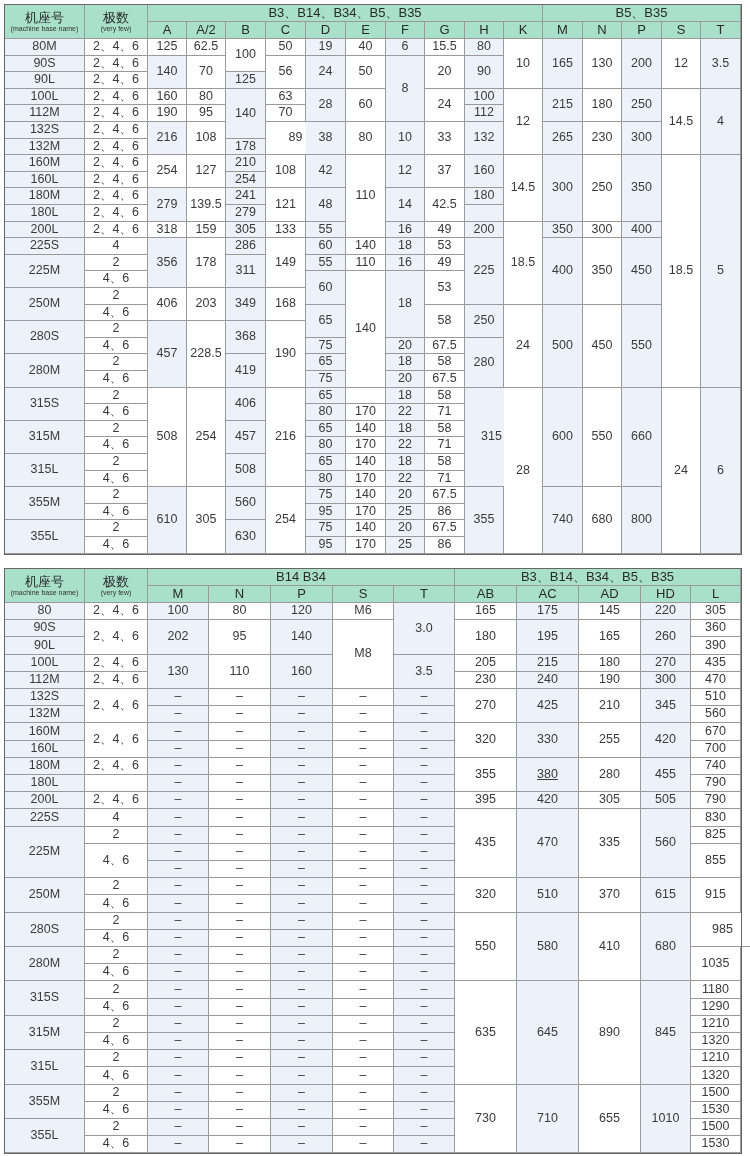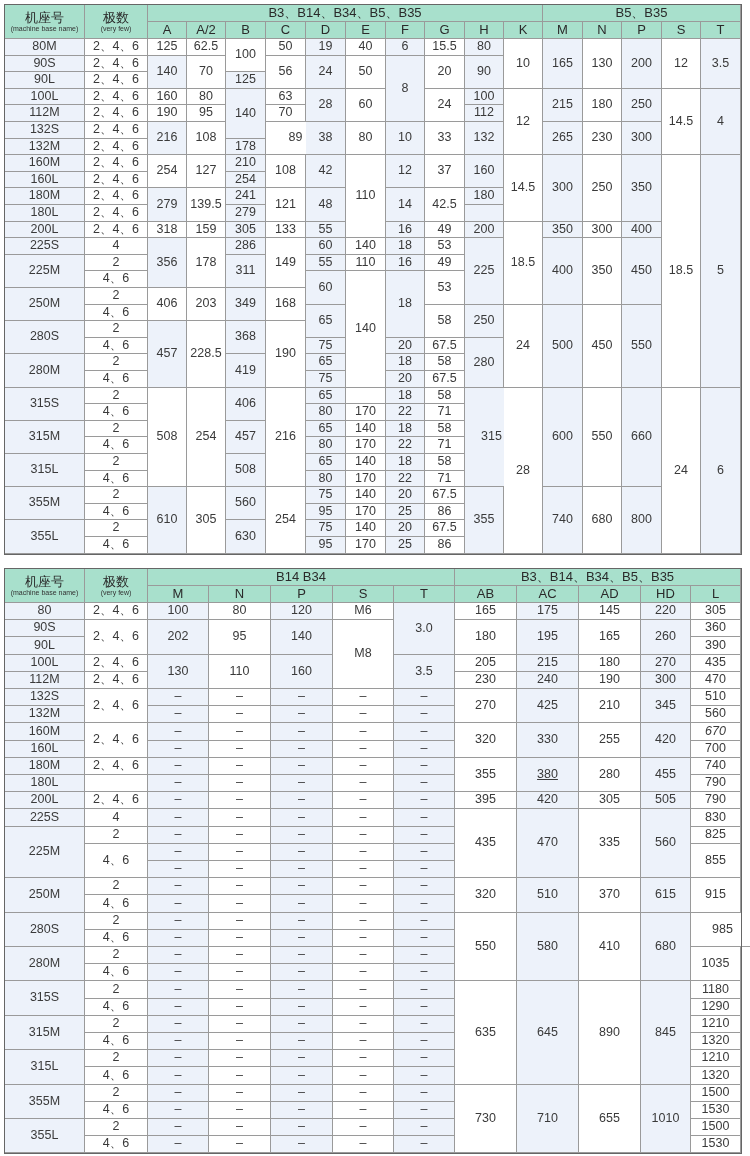--- a/index.html
+++ b/index.html
@@ -569,21 +569,21 @@
     <div class="c lb" style="left: 641px; top: 913px; width: 50px; height: 68px;">680</div>
     <div class="c lb" style="left: 641px; top: 981px; width: 50px; height: 104px;">845</div>
     <div class="c lb" style="left: 641px; top: 1085px; width: 50px; height: 68px;">1010</div>
     <div class="c wh" style="left: 691px; top: 603px; width: 50px; height: 17px;">305</div>
     <div class="c wh" style="left: 691px; top: 620px; width: 50px; height: 17px;">360</div>
     <div class="c wh" style="left: 691px; top: 637px; width: 50px; height: 18px;">390</div>
     <div class="c wh" style="left: 691px; top: 655px; width: 50px; height: 17px;">435</div>
     <div class="c wh" style="left: 691px; top: 672px; width: 50px; height: 17px;">470</div>
     <div class="c wh" style="left: 691px; top: 689px; width: 50px; height: 17px;">510</div>
     <div class="c wh" style="left: 691px; top: 706px; width: 50px; height: 17px;">560</div>
-    <div class="c wh" style="left: 691px; top: 723px; width: 50px; height: 18px; font-style: italic;">670</div>
+    <div class="c wh" style="left: 691px; top: 723px; width: 50px; height: 18px;">670</div>
     <div class="c wh" style="left: 691px; top: 741px; width: 50px; height: 17px;">700</div>
     <div class="c wh" style="left: 691px; top: 758px; width: 50px; height: 17px;">740</div>
     <div class="c wh" style="left: 691px; top: 775px; width: 50px; height: 17px;">790</div>
     <div class="c wh" style="left: 691px; top: 792px; width: 50px; height: 17px;">790</div>
     <div class="c wh" style="left: 691px; top: 809px; width: 50px; height: 18px;">830</div>
     <div class="c wh" style="left: 691px; top: 827px; width: 50px; height: 17px;">825</div>
     <div class="c wh" style="left: 691px; top: 844px; width: 50px; height: 34px;">855</div>
     <div class="c wh" style="left: 691px; top: 878px; width: 50px; height: 35px;">915</div>
     <div class="c wh" style="left: 691px; top: 913px; width: 64px; height: 34px;">985</div>
     <div class="c wh" style="left: 691px; top: 947px; width: 50px; height: 34px;">1035</div>

